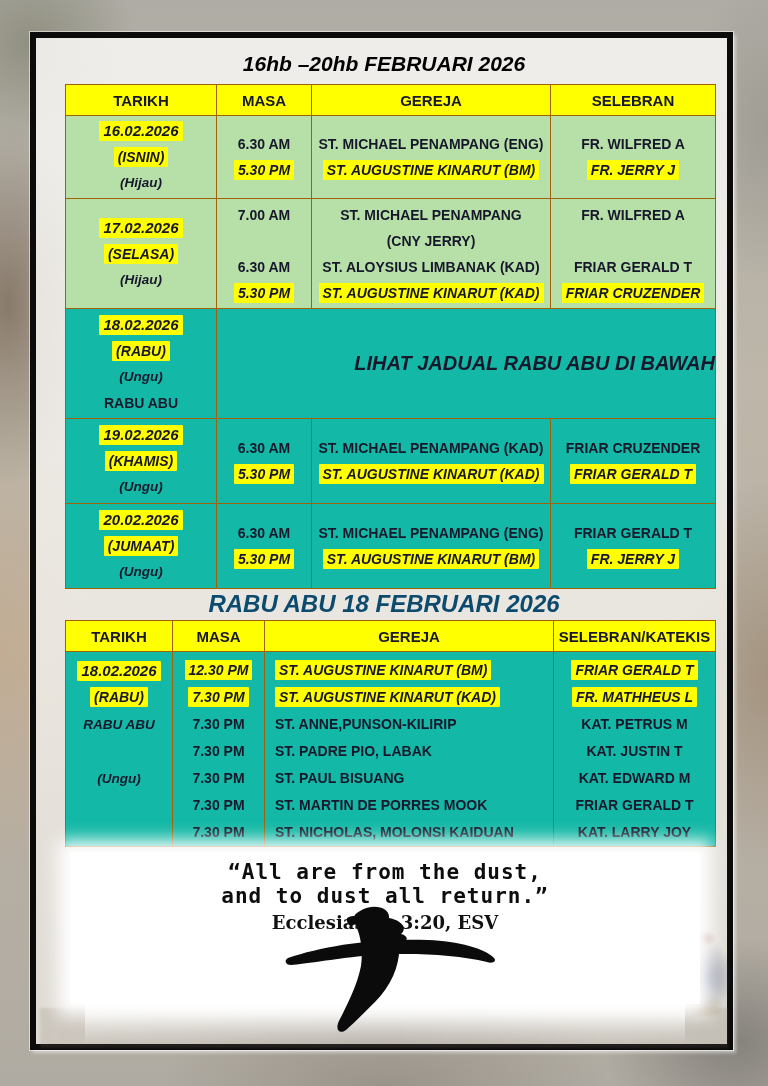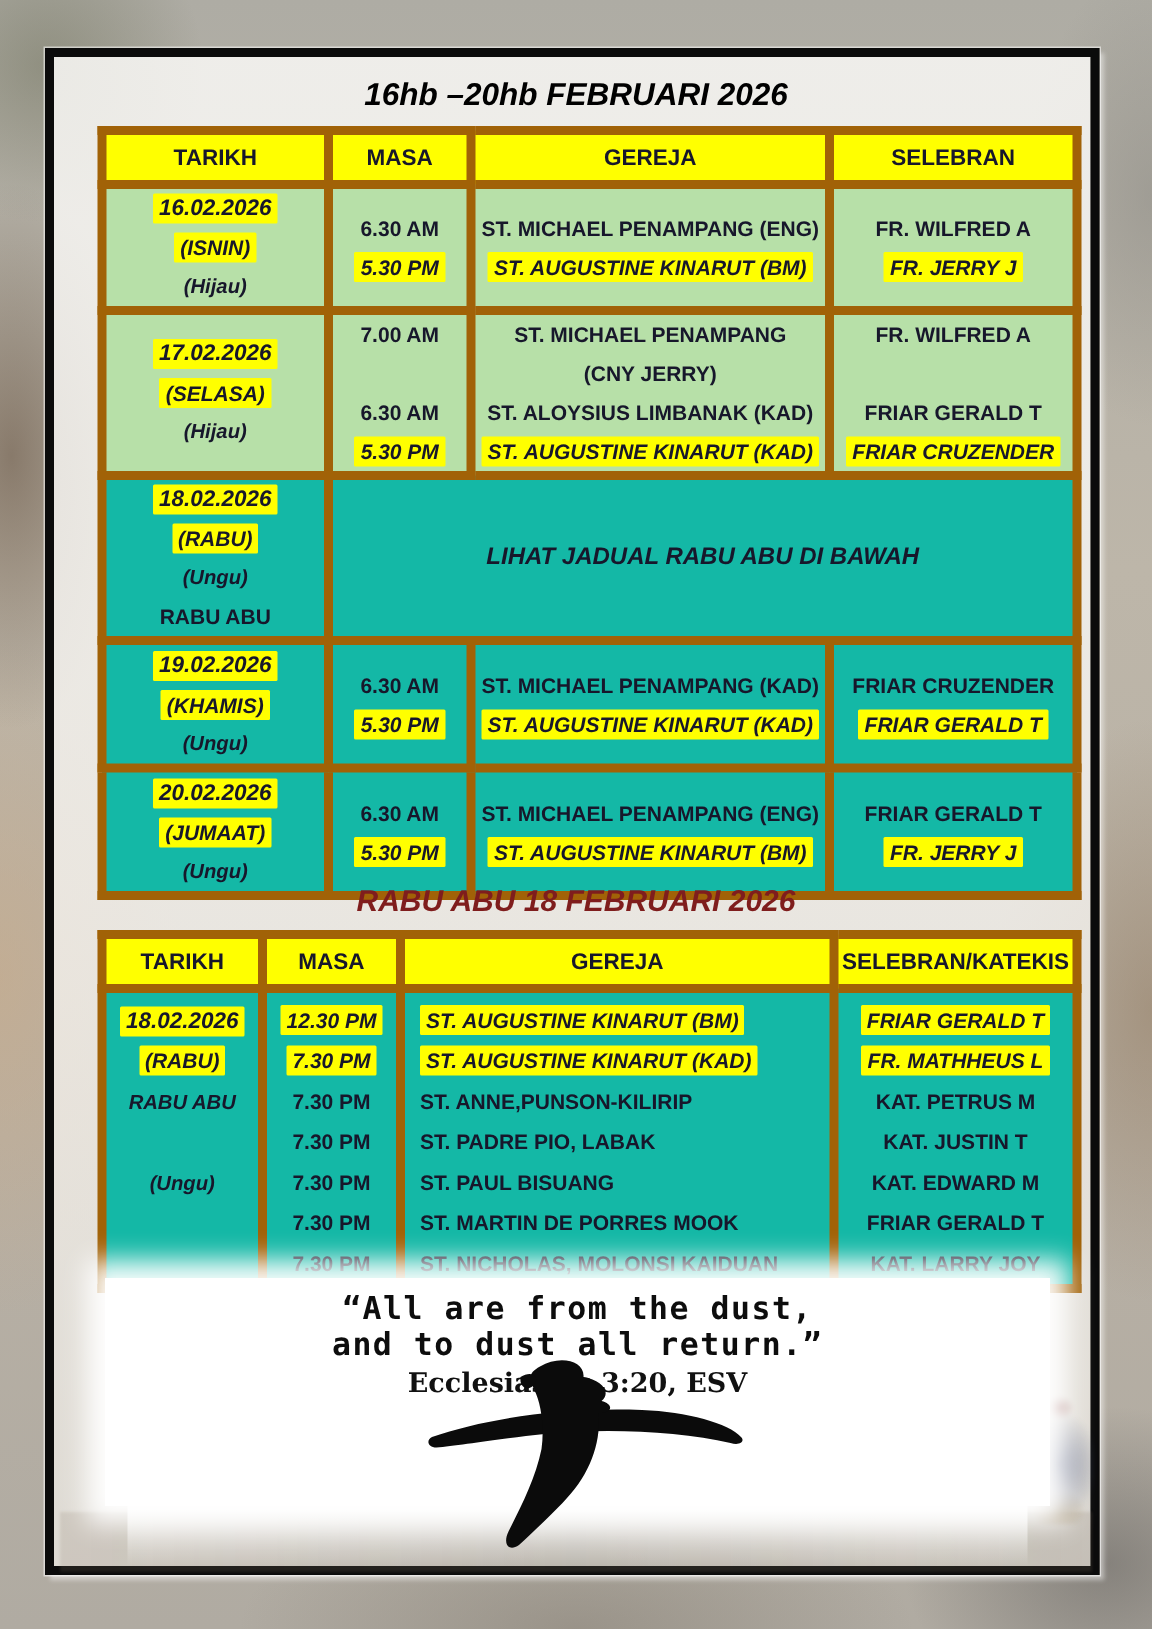--- a/index.html
+++ b/index.html
@@ -29,40 +29,40 @@
     filter:blur(1px);}
   .blob-ornate{position:absolute;left:682px;top:928px;width:48px;height:88px;border-radius:8px;
     background:radial-gradient(12px 10px at 50% 12%, #7c2d2d, rgba(124,45,45,0) 80%),
                radial-gradient(30px 40px at 50% 55%, #31406e, rgba(49,64,110,0) 90%),
                radial-gradient(20px 16px at 50% 90%, #8a7040, rgba(138,112,64,0) 90%);
     opacity:.55;filter:blur(1.5px);}
 
   .title-week{position:absolute;left:34px;top:52px;width:700px;text-align:center;
     font-size:21px;font-weight:bold;font-style:italic;color:#000000;letter-spacing:0px;}
   .title-ash{position:absolute;left:34px;top:590px;width:700px;text-align:center;
-    font-size:20px;font-weight:bold;font-style:italic;color:#7f1d1d;}
+    font-size:24px;font-weight:bold;font-style:italic;color:#0c4a6e;}
 
   table{border-collapse:collapse;table-layout:fixed;position:absolute;left:65px;
     font-weight:bold;color:#17172b;}
-  td,th{border:6px solid #a16207;padding:0;vertical-align:middle;}
+  td,th{border:1px solid #a16207;padding:0;vertical-align:middle;}
   th{background:#ffff00;font-size:15px;font-weight:bold;}
   .t-week{top:84px;width:650px;}
   .t-ash{top:620px;width:650px;}
   .t-week th{height:30px;}
   .t-ash th{height:30px;}
 
   .row-green td{background:#b7e0a8;}
   .row-purple td{background:#14b8a6;}
 
   .ln{height:26px;line-height:26px;text-align:center;font-size:14px;white-space:nowrap;overflow:visible;}
   .ln2{height:27px;line-height:27px;text-align:center;font-size:14px;white-space:nowrap;}
   .date{font-size:15px;}
   .hl{background:#ffff00;padding:0 4px;display:inline-block;line-height:20px;border-radius:1px;font-style:italic;}
   .it{font-style:italic;font-size:13.5px;}
-  .note-merged{font-style:italic;font-size:16px;text-align:center;margin-left:40px;}
+  .note-merged{font-style:italic;font-size:20px;text-align:right;margin-left:40px;}
   .cell-top{vertical-align:top;padding-top:5px;}
   .left .ln2{text-align:left;padding-left:10px;}
 
   .quote-box{position:absolute;left:70px;top:852px;width:630px;height:152px;background:#ffffff;
     box-shadow:0 0 16px 12px rgba(255,255,255,.95);text-align:center;padding-top:8px;box-sizing:border-box;}
   .quote-line{font-family:"DejaVu Sans Mono",monospace;font-weight:bold;color:#0d0d0d;
     font-size:21px;line-height:24px;letter-spacing:1px;}
   .quote-ref{font-family:"DejaVu Serif",serif;font-weight:bold;color:#111;
     font-size:18px;margin-top:4px;}
   .white-fade{position:absolute;left:85px;top:1000px;width:600px;height:44px;

